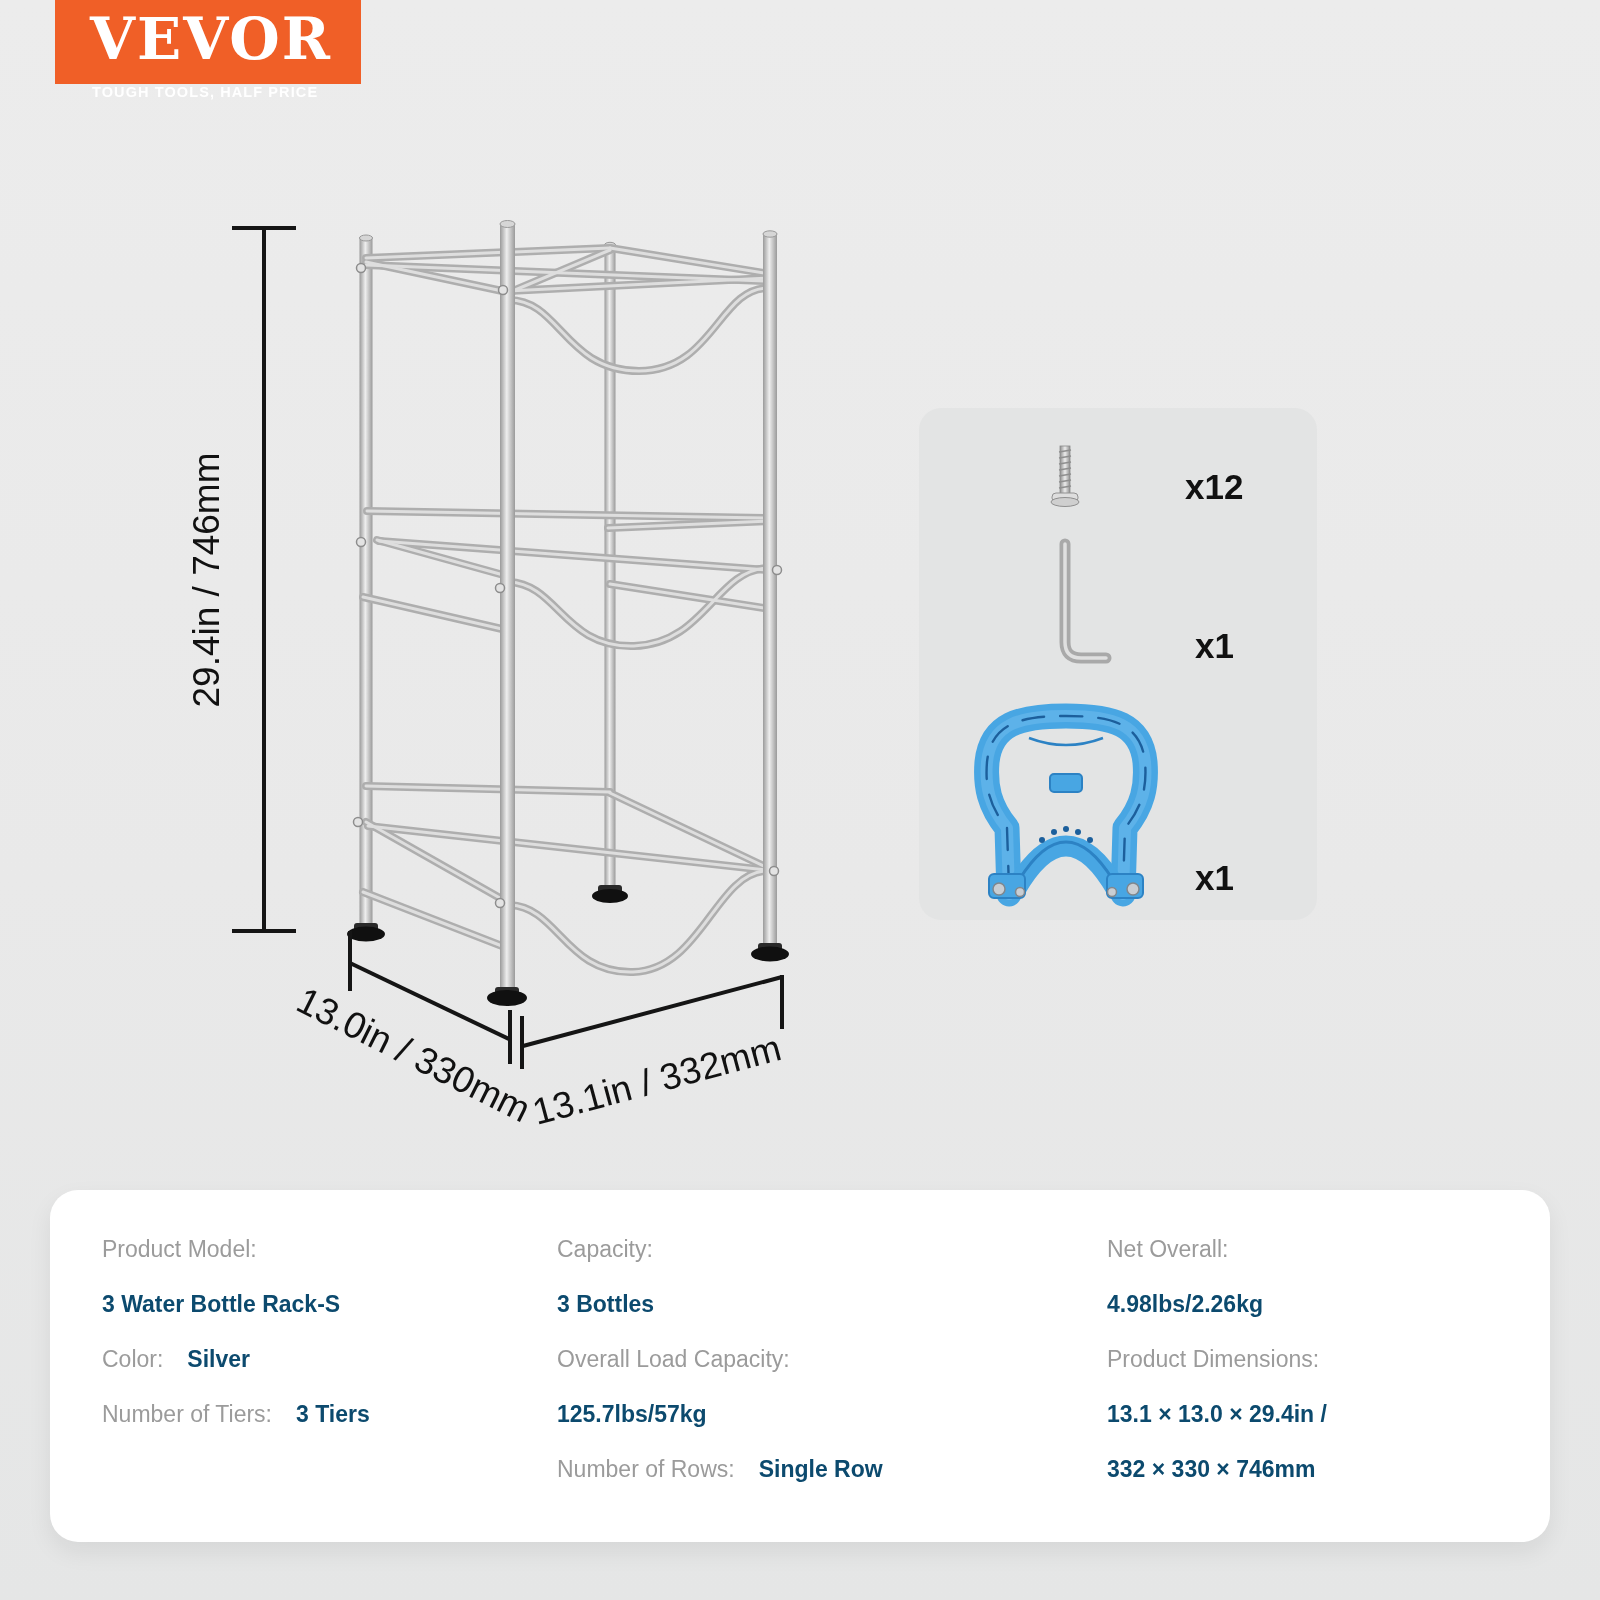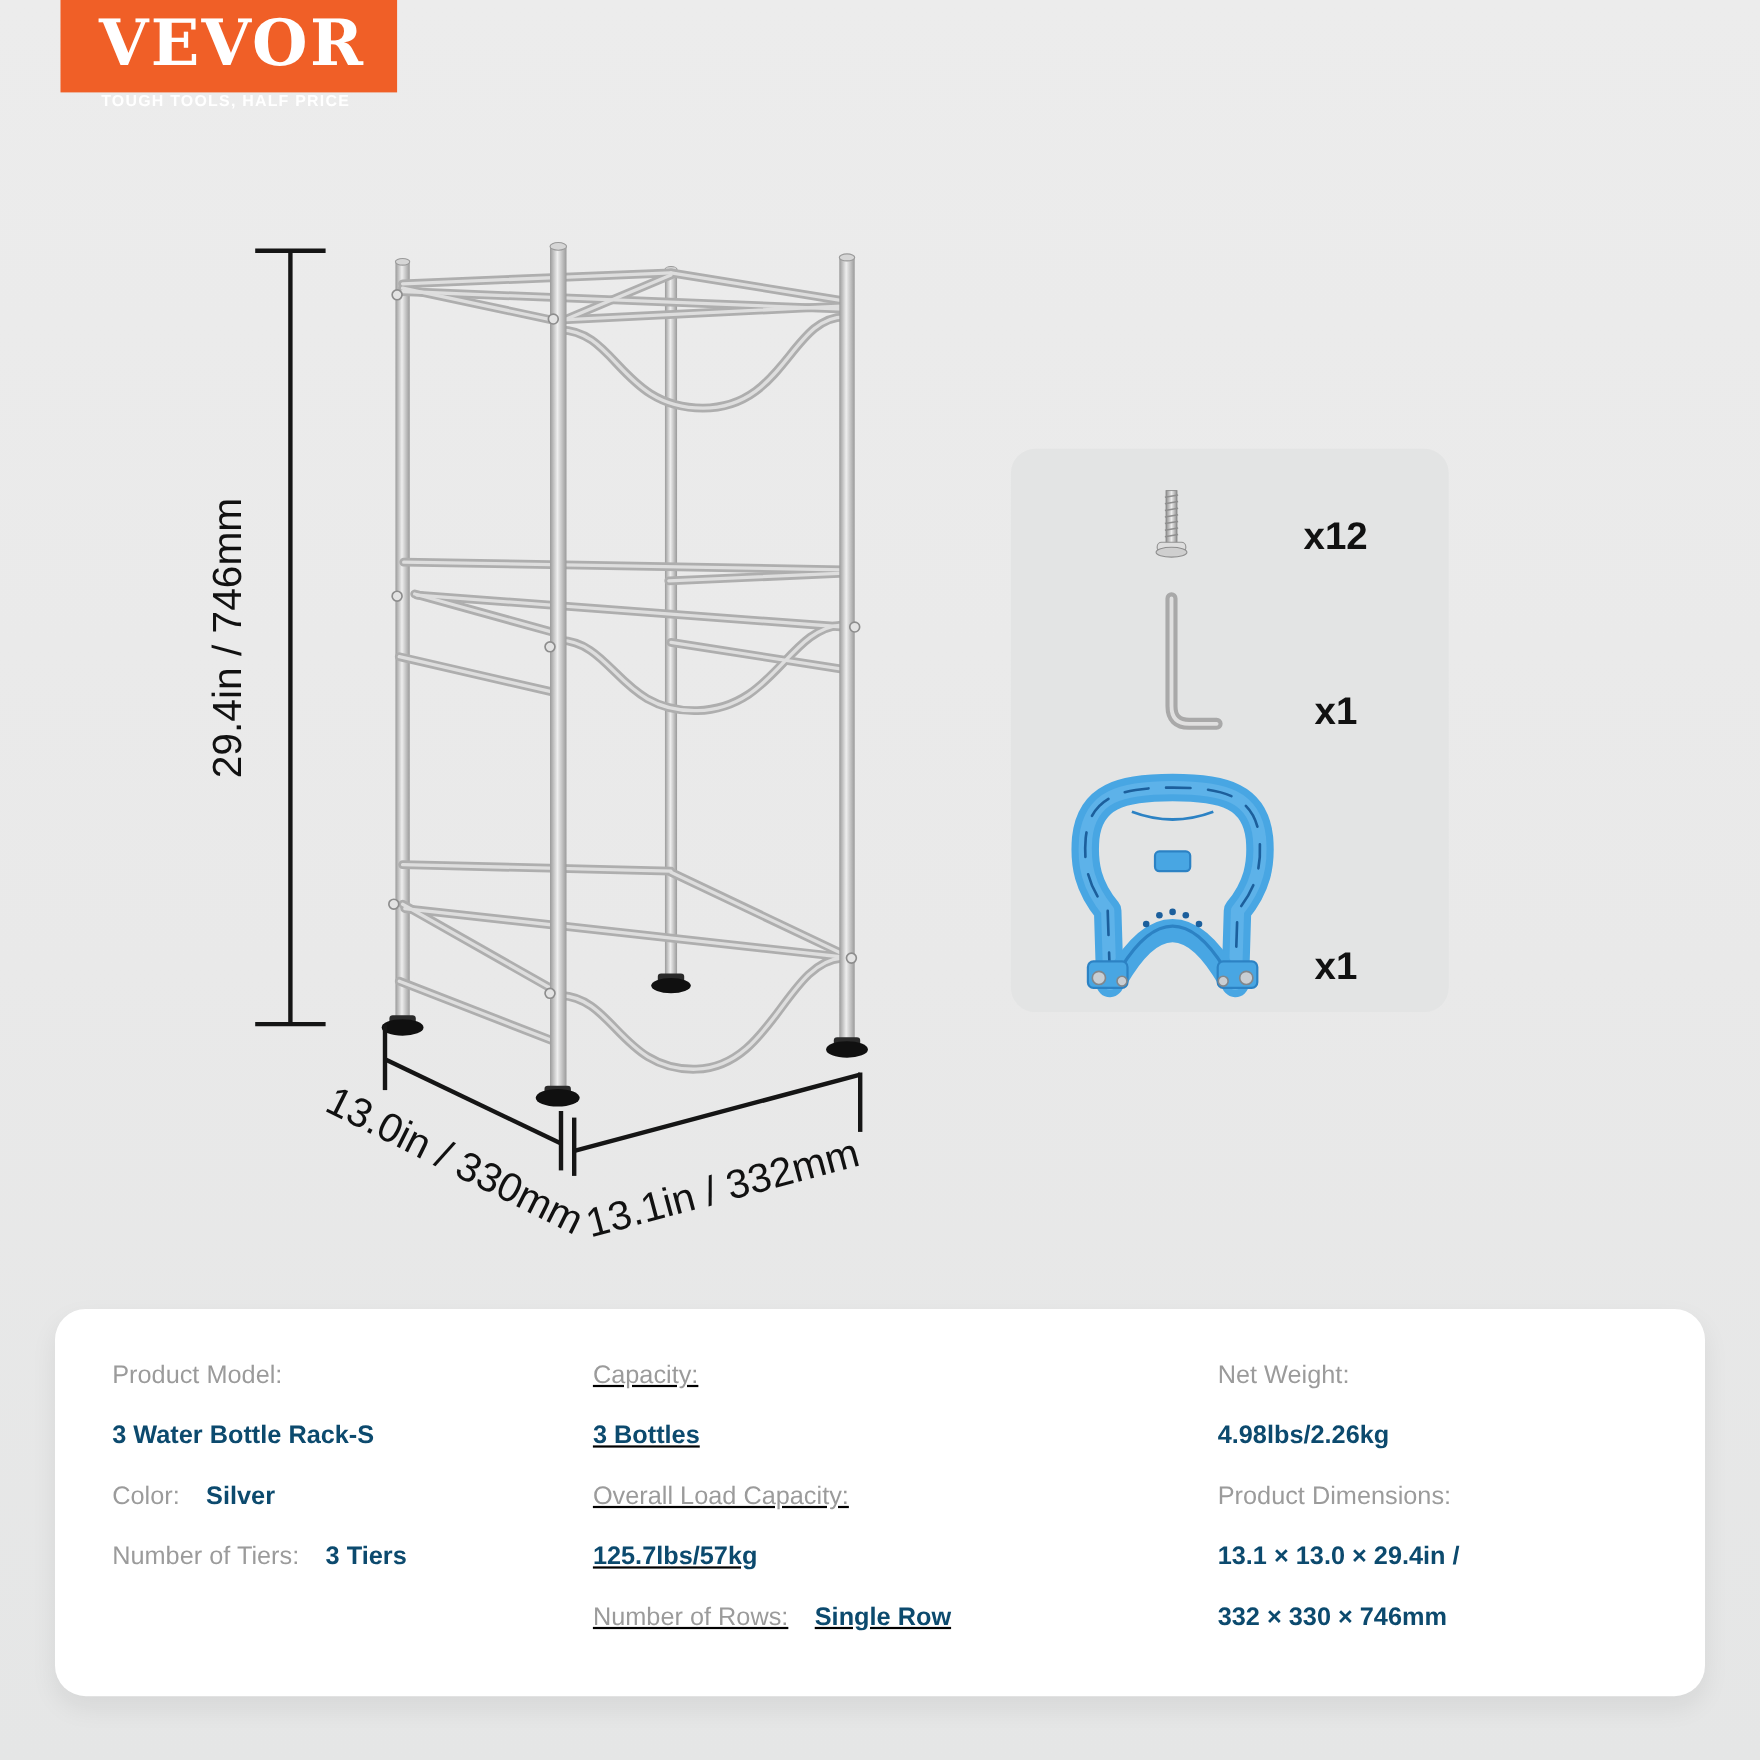--- a/index.html
+++ b/index.html
@@ -42,21 +42,21 @@
     fill:#111;
   }
   
   .spec-panel{
     position:absolute;left:50px;top:1190px;width:1500px;height:352px;
     background:#ffffff;border-radius:28px;
     box-shadow:0 10px 24px rgba(0,0,0,0.07);
   }
   .spec-col{position:absolute;top:32px;}
   .spec-col.c1{left:52px;}
-  .spec-col.c2{left:489px;text-decoration:underline;}
+  .spec-col.c2{left:507px;}
   .spec-col.c3{left:1057px;}
   .spec-row{display:block;height:55px;line-height:55px;font-size:23px;white-space:nowrap;}
   .lbl{color:#9b9b9b;font-weight:400;}
   .val{color:#0c4a6e;font-weight:700;}
   .spec-row .val.after{margin-left:24px;}
 </style>
 </head>
 <body>
 
 <div class="logo" style="background: rgb(240, 95, 39);">
@@ -276,19 +276,19 @@
     <span class="spec-row"><span class="lbl">Number of Tiers:</span><span class="val after">3 Tiers</span></span>
   </div>
   <div class="spec-col c2">
     <span class="spec-row"><span class="lbl">Capacity:</span></span>
     <span class="spec-row"><span class="val">3 Bottles</span></span>
     <span class="spec-row"><span class="lbl">Overall Load Capacity:</span></span>
     <span class="spec-row"><span class="val">125.7lbs/57kg</span></span>
     <span class="spec-row"><span class="lbl">Number of Rows:</span><span class="val after">Single Row</span></span>
   </div>
   <div class="spec-col c3">
-    <span class="spec-row"><span class="lbl">Net Weight:</span></span>
+    <span class="spec-row"><span class="lbl">Net Overall:</span></span>
     <span class="spec-row"><span class="val">4.98lbs/2.26kg</span></span>
     <span class="spec-row"><span class="lbl">Product Dimensions:</span></span>
     <span class="spec-row"><span class="val">13.1 × 13.0 × 29.4in /</span></span>
     <span class="spec-row"><span class="val">332 × 330 × 746mm</span></span>
   </div>
 </div>
 
 </body></html>

